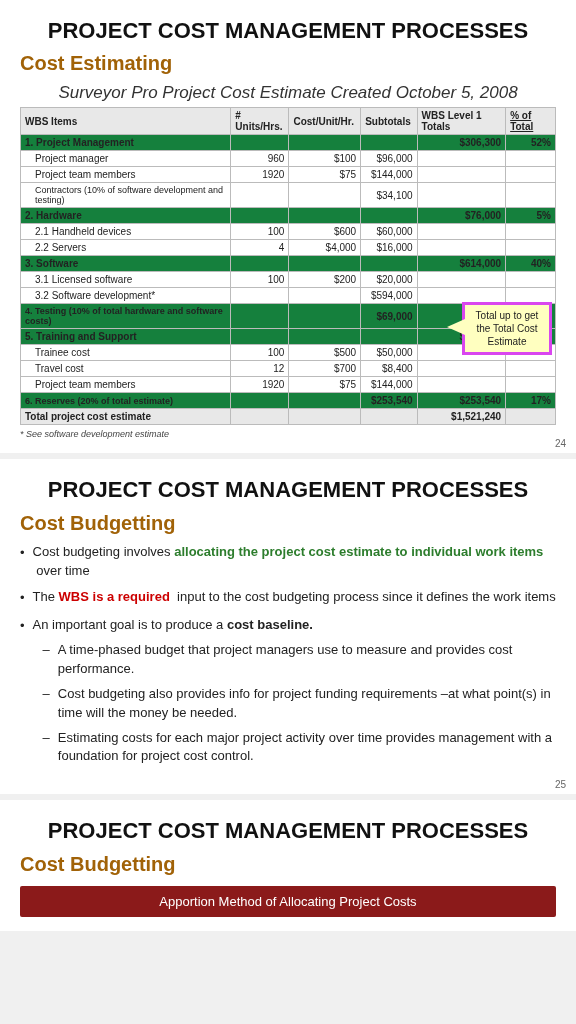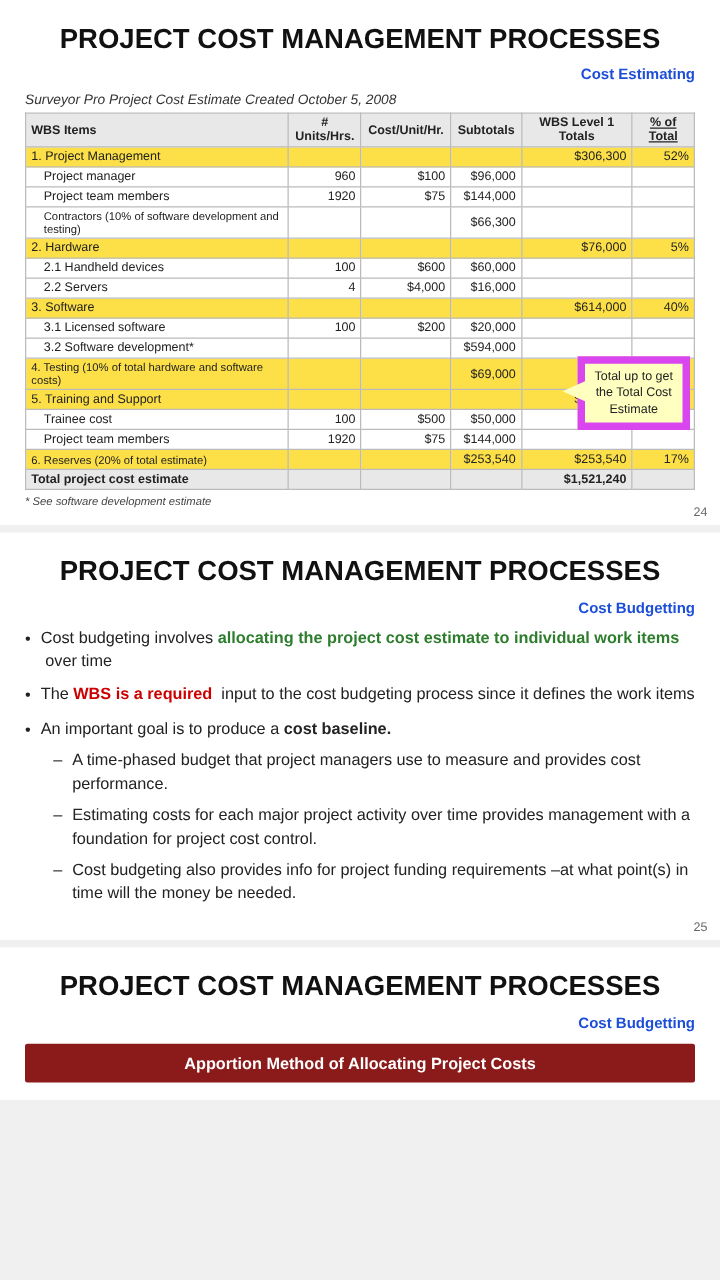--- a/index.html
+++ b/index.html
@@ -22,78 +22,78 @@
     .slide-title {
       text-align: center;
       font-size: 22px;
       font-weight: bold;
       line-height: 1.2;
       margin-bottom: 8px;
       color: #111;
     }
 
     .slide-subtitle {
-      font-size: 12px;
+      font-size: 20px;
       font-weight: bold;
       margin-bottom: 8px;
-      color: #1d4ed8;
-      text-align: right;
+      color: #a16207;
     }
 
     
     .table-title {
-      font-size: 11px;
+      font-size: 17px;
+      text-align: center;
       color: #333;
       margin-bottom: 4px;
       font-style: italic;
     }
 
     .cost-table {
       width: 100%;
       border-collapse: collapse;
       font-size: 10px;
       border-radius: 27px;
     }
 
     .cost-table th, .cost-table td {
       border: 1px solid #bbb;
       padding: 2px 4px;
       text-align: right;
     }
 
     .cost-table th {
       background: #e8e8e8;
-      text-align: center;
+      text-align: left;
       font-weight: bold;
     }
 
     .cost-table td.left {
       text-align: left;
     }
 
     .cost-table .section-row td {
-      font-weight: normal;
-      background: #fde047;
+      font-weight: bold;
+      background: #15803d;
     }
 
     .cost-table .total-row td {
       font-weight: bold;
       background: #e8e8e8;
     }
 
     .cost-table .indent {
       padding-left: 14px;
     }
 
     .callout {
       position: absolute;
       right: 4px;
       top: 195px;
       background: #ffffc0;
-      border: 6px solid #d946ef;
+      border: 3px solid #d946ef;
       padding: 4px 6px;
       font-size: 10px;
       max-width: 90px;
       text-align: center;
       line-height: 1.3;
       z-index: 10;
     }
 
     .callout::before {
       content: '';
@@ -176,21 +176,21 @@
       font-weight: bold;
     }
 
     
     .apportionment-bar {
       background: #8b1a1a;
       color: #fff;
       text-align: center;
       padding: 8px 22px;
       font-size: 13px;
-      font-weight: bold;
+      font-weight: normal;
       margin-top: 10px;
       border-radius: 2px;
     }
 
     .slide3 {
       min-height: 90px;
     }
   </style>
 </head>
 <body>
@@ -234,21 +234,21 @@
             <td>1920</td>
             <td>$75</td>
             <td>$144,000</td>
             <td></td>
             <td></td>
         </tr>
         <tr>
           <td class="left indent" style="font-size:9px;">Contractors (10% of software development and testing)</td>
             <td></td>
             <td></td>
-            <td>$66,300</td>
+            <td>$34,100</td>
             <td></td>
             <td></td>
         </tr>
         <tr class="section-row">
           <td class="left">2. Hardware</td>
             <td></td>
             <td></td>
             <td></td>
             <td>$76,000</td>
             <td>5%</td>
@@ -307,20 +307,28 @@
             <td></td>
             <td></td>
             <td>$202,400</td>
             <td>13%</td>
         </tr>
         <tr>
           <td class="left indent">Trainee cost</td>
             <td>100</td>
             <td>$500</td>
             <td>$50,000</td>
+            <td></td>
+            <td></td>
+        </tr>
+        <tr>
+          <td class="left indent">Travel cost</td>
+            <td>12</td>
+            <td>$700</td>
+            <td>$8,400</td>
             <td></td>
             <td></td>
         </tr>
         <tr>
           <td class="left indent">Project team members</td>
             <td>1920</td>
             <td>$75</td>
             <td>$144,000</td>
             <td></td>
             <td></td>
@@ -378,25 +386,25 @@
         <span>
           An important goal is to produce a <span class="bold">cost baseline.</span>
         </span>
         <ul class="sub-list">
           <li>
             <span></span>
             <span>A time-phased budget that project managers use to measure and provides cost performance.</span>
           </li>
           <li>
             <span></span>
-            <span>Estimating costs for each major project activity over time provides management with a foundation for project cost control.</span>
+            <span>Cost budgeting also provides info for project funding requirements –at what point(s) in time will the money be needed.</span>
           </li>
           <li>
             <span></span>
-            <span>Cost budgeting also provides info for project funding requirements –at what point(s) in time will the money be needed.</span>
+            <span>Estimating costs for each major project activity over time provides management with a foundation for project cost control.</span>
           </li>
         </ul>
       </div>
     </li>
   </ul>
 
   <div class="slide-num">25</div>
 </div>
 
 <div class="slide slide3">

